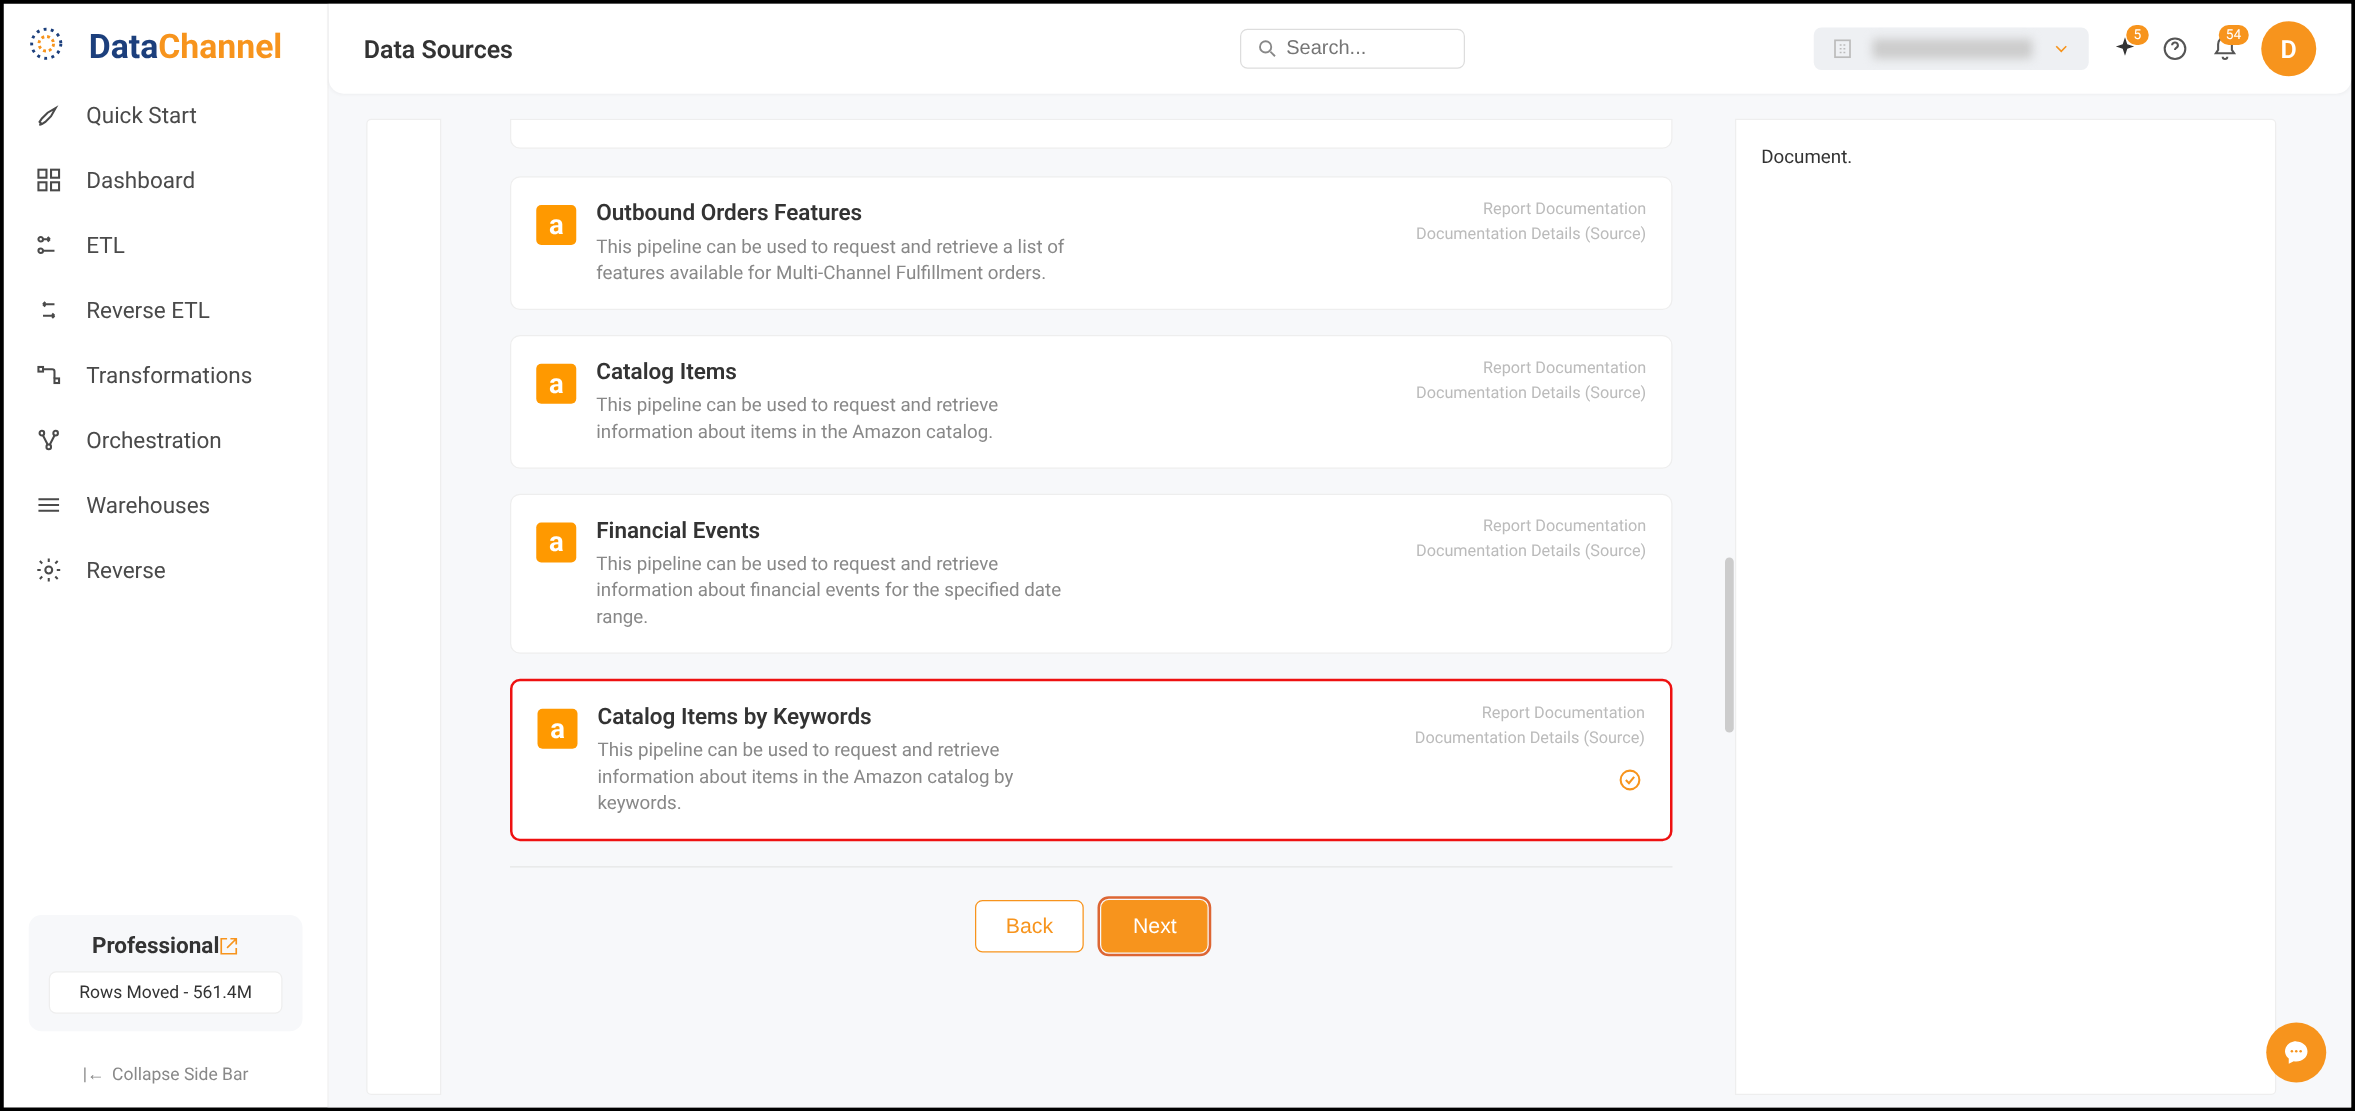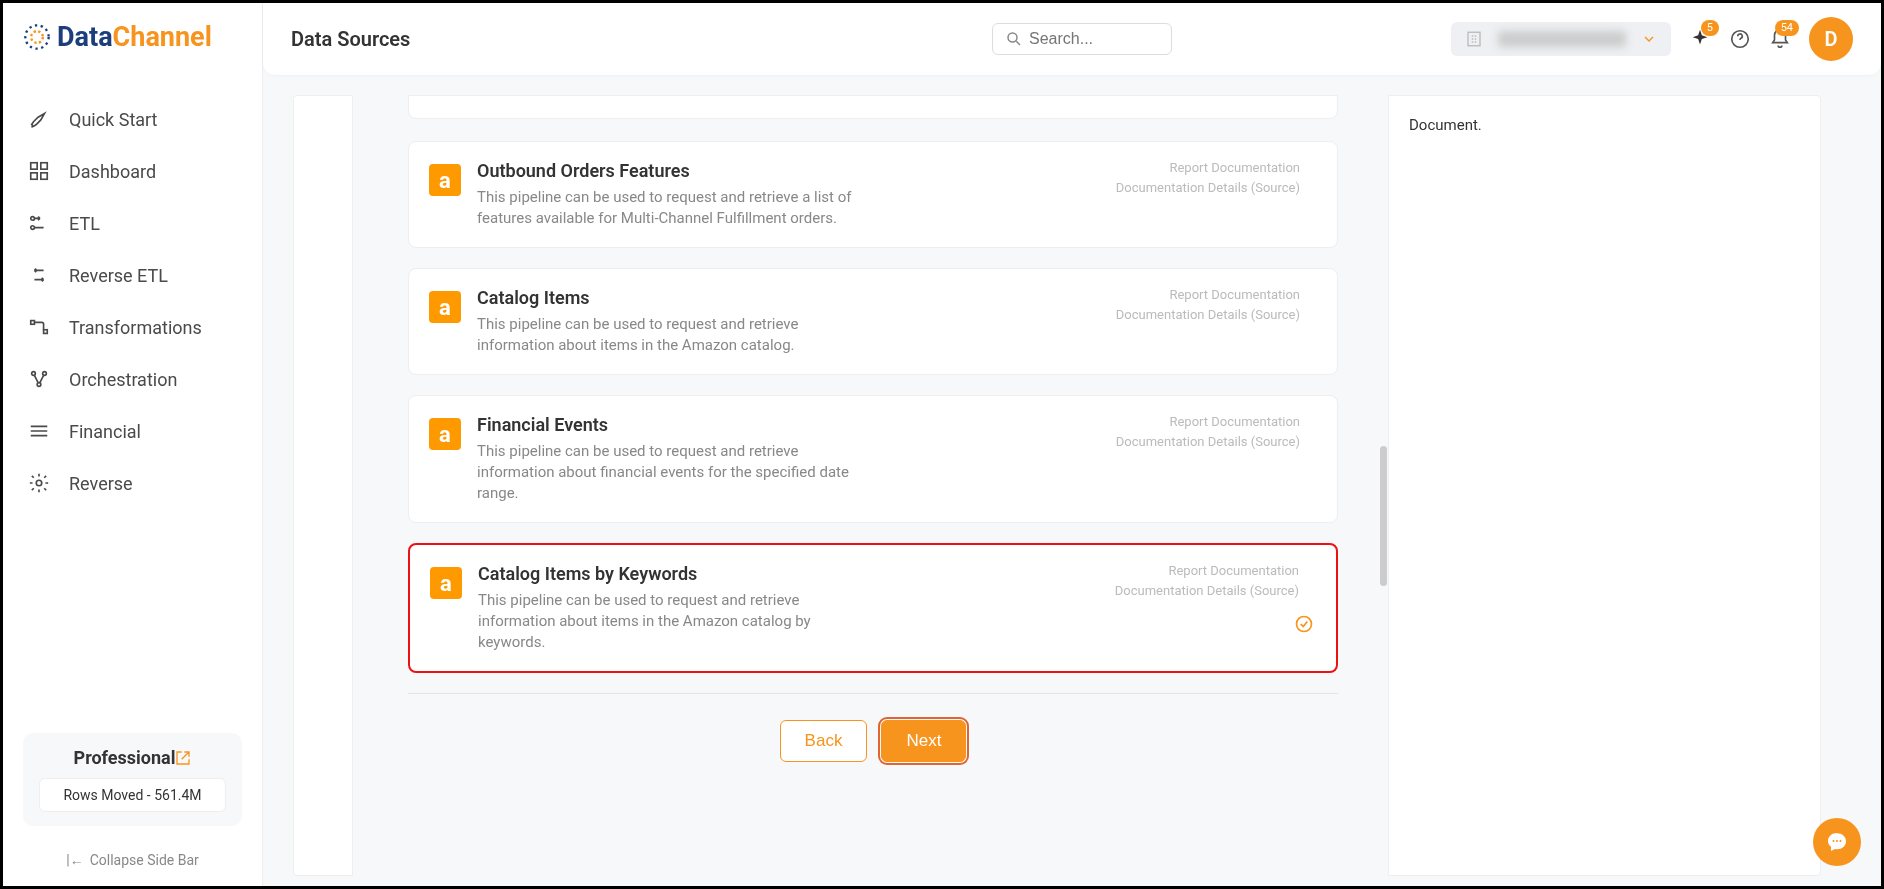--- a/index.html
+++ b/index.html
@@ -1,19 +1,19 @@
 <!DOCTYPE html>
 <html><head>
 <meta charset="utf-8">
 <style>
 * { box-sizing: border-box; margin: 0; padding: 0; }
 body { font-family: -apple-system, BlinkMacSystemFont, "Segoe UI", Roboto, sans-serif; width: 1884px; height: 889px; border: 3px solid #000; position: relative; overflow: hidden; background: #fff; }
 .layout { display: flex; height: 100%; }
 .sidebar { width: 260px; display: flex; flex-direction: column; border-right: 1px solid #eee; padding: 18px 14px 10px 14px; }
-.logo-row { display: flex; align-items: center; gap: 6px; margin-bottom: 40px; padding-left: 6px; }
+.logo-row { display: flex; align-items: flex-start; gap: 20px; margin-bottom: 13px; padding-left: 6px; }
 .logo-text { font-size: 27px; font-weight: 700; }
 .logo-data { color: #1c3f7c; }
 .logo-channel { color: #f7941d; }
 .nav-item { display: flex; align-items: center; gap: 18px; padding: 14px 10px; color: #4a4a4a; font-size: 18px; cursor: pointer; border-radius: 6px; }
 .nav-icon { width: 24px; height: 24px; display: inline-flex; align-items: center; justify-content: center; color: #4a4a4a; }
 .sidebar-spacer { flex: 1; }
 .plan-card { background: #f7f8fa; border-radius: 10px; padding: 14px 16px; margin: 0 6px 18px 6px; }
 .plan-title { display: flex; justify-content: center; align-items: center; font-weight: 700; color: #333; font-size: 18px; margin-bottom: 10px; }
 .plan-open { color: #f7941d; font-size: 16px; }
 .plan-rows { background: #fff; border: 1px solid #eee; border-radius: 6px; padding: 8px 12px; font-size: 14px; color: #333; text-align: center; }
@@ -33,21 +33,21 @@
 .left-gutter { width: 95px; display:flex; justify-content:flex-start;}
 .left-gutter-inner { width: 60px; height: 100%; background: #fff; margin-left: 30px; border-radius: 4px 0 0 4px; border:1px solid #eee;}
 .scroll-col { width: 1030px; height: 100%; overflow: hidden; background: transparent; position: relative;}
 .pipe-list { padding: 0 50px 0 50px; }
 .pipe-card { background: #fff; border: 1px solid #eee; border-radius: 8px; padding: 18px 20px; margin-bottom: 20px; display: flex; gap: 16px; position:relative;}
 .pipe-card.selected { border: 2px solid #e11; }
 .amz-icon { width: 32px; height: 32px; background: #ff9900; border-radius: 4px; display: flex; align-items: center; justify-content: center; color: #fff; font-weight: 700; font-size: 22px; flex-shrink:0; margin-top: 4px;}
 .pipe-body { flex: 1; }
 .pipe-title { font-size: 18px; font-weight: 600; color: #333; margin-bottom: 6px;}
 .pipe-desc { font-size: 15px; color: #888; max-width: 380px; line-height: 1.4;}
-.pipe-links { position: absolute; top: 16px; right: 37px; text-align: right; color: #bbb; font-size: 13px; line-height: 1.5;}
+.pipe-links { position: absolute; top: 16px; right: 20px; text-align: right; color: #bbb; font-size: 13px; line-height: 1.5;}
 .selected-check { position:absolute; right: 22px; top: 50%; color: #f7941d; font-size: 20px; transform: translateY(6px);}
 .divider { border: none; border-top: 1px solid #e5e5e5; margin: 14px 50px 26px 50px;}
 .btn-row { display: flex; justify-content: center; gap: 14px; margin-bottom: 30px;}
 .btn { padding: 10px 24px; border-radius: 6px; font-size: 17px; cursor: pointer; border: 1px solid #f7941d;}
 .btn-back { background: #fff; color: #f7941d;}
 .btn-next { background: #f7941d; color: #fff; outline: 2px solid #d63; outline-offset: 1px;}
 .scrollbar { position: absolute; right: 0; top: 0; bottom: 0; width: 10px; background: transparent;}
 .scrollbar-thumb { position: absolute; right: 1px; width: 7px; background: #ccc; border-radius: 4px; top: 45%; height: 140px;}
 .right-panel { flex: 1; padding: 0 30px 0 20px; color: #333; font-size: 15px; background:#fff; border:1px solid #eee; border-radius: 0 4px 4px 0; margin-right: 60px;}
 .right-panel p { margin-top: 20px; }
@@ -131,21 +131,21 @@
           </svg>
         </span>
       <span>Orchestration</span>
     </div>
     <div class="nav-item">
       <span class="nav-icon">
           <svg width="22" height="22" viewBox="0 0 24 24" fill="none" stroke="currentColor" stroke-width="1.8">
             <path d="M3 7h18M3 12h18M3 17h18"></path>
           </svg>
         </span>
-      <span>Financial</span>
+      <span>Warehouses</span>
     </div>
     <div class="nav-item">
       <span class="nav-icon">
           <svg width="22" height="22" viewBox="0 0 24 24" fill="none" stroke="currentColor" stroke-width="1.8">
             <circle cx="12" cy="12" r="3"></circle>
             <path d="M12 2v3M12 19v3M4.2 4.2l2.1 2.1M17.7 17.7l2.1 2.1M2 12h3M19 12h3M4.2 19.8l2.1-2.1M17.7 6.3l2.1-2.1"></path>
           </svg>
         </span>
       <span>Reverse</span>
     </div>

